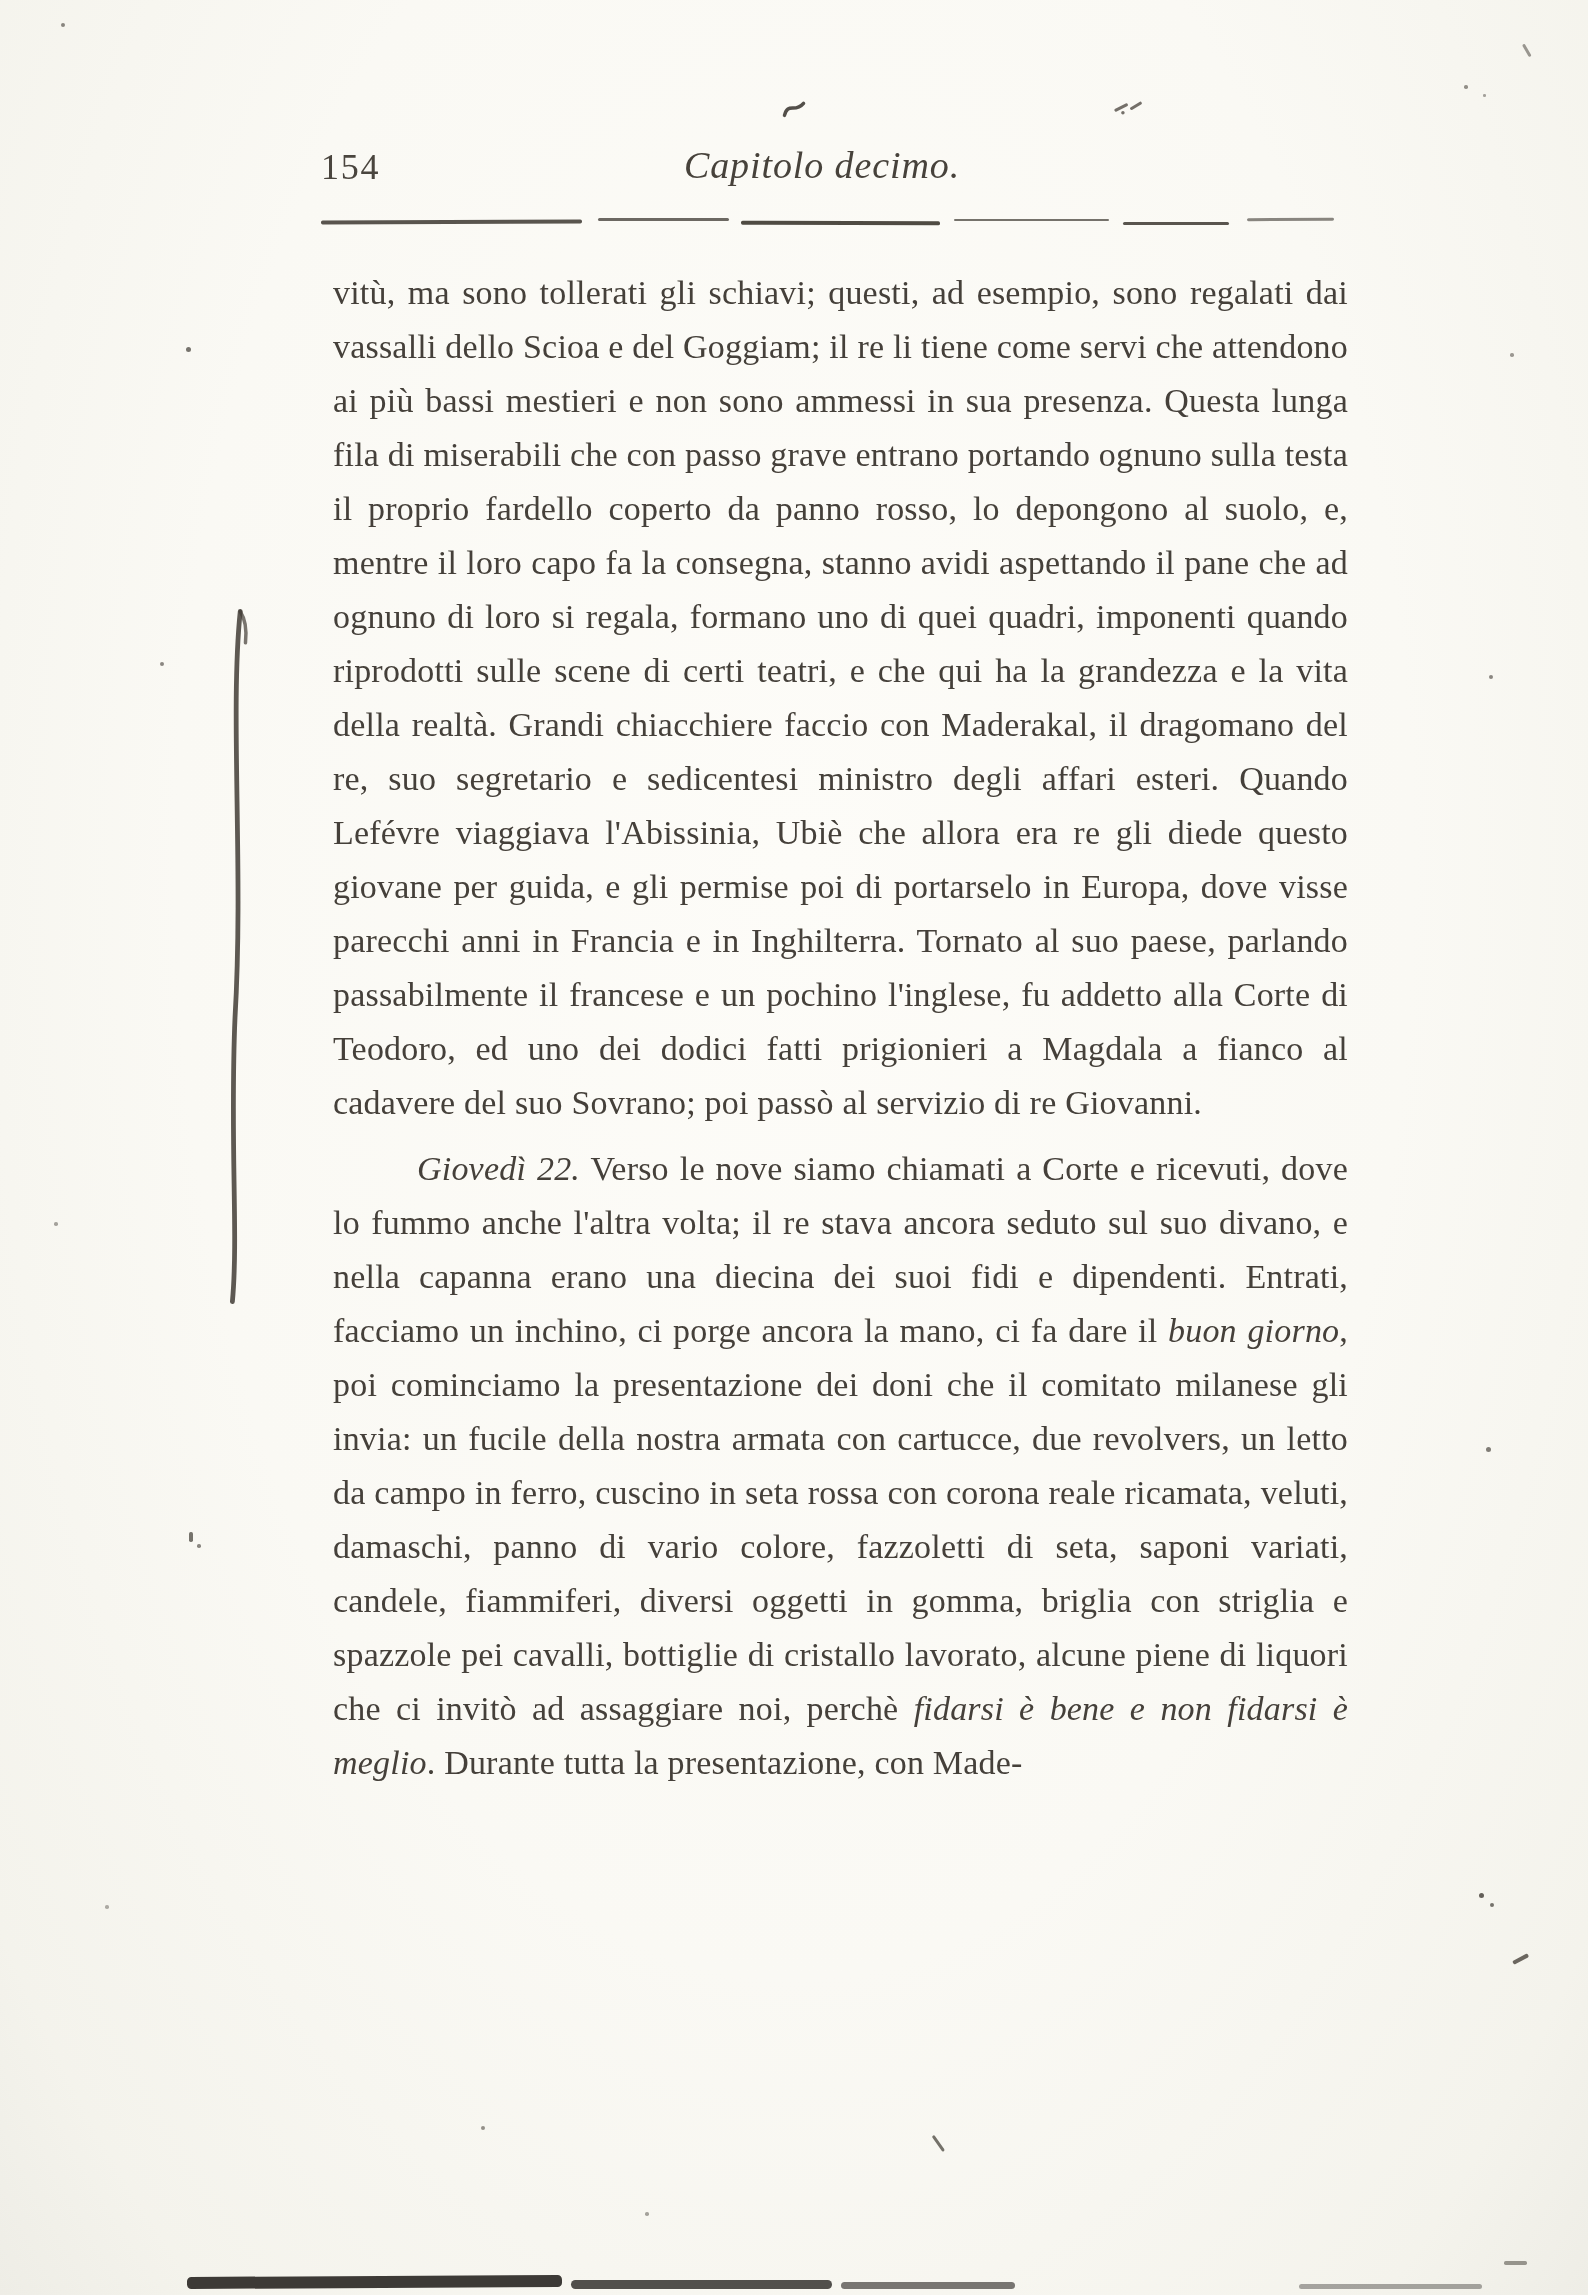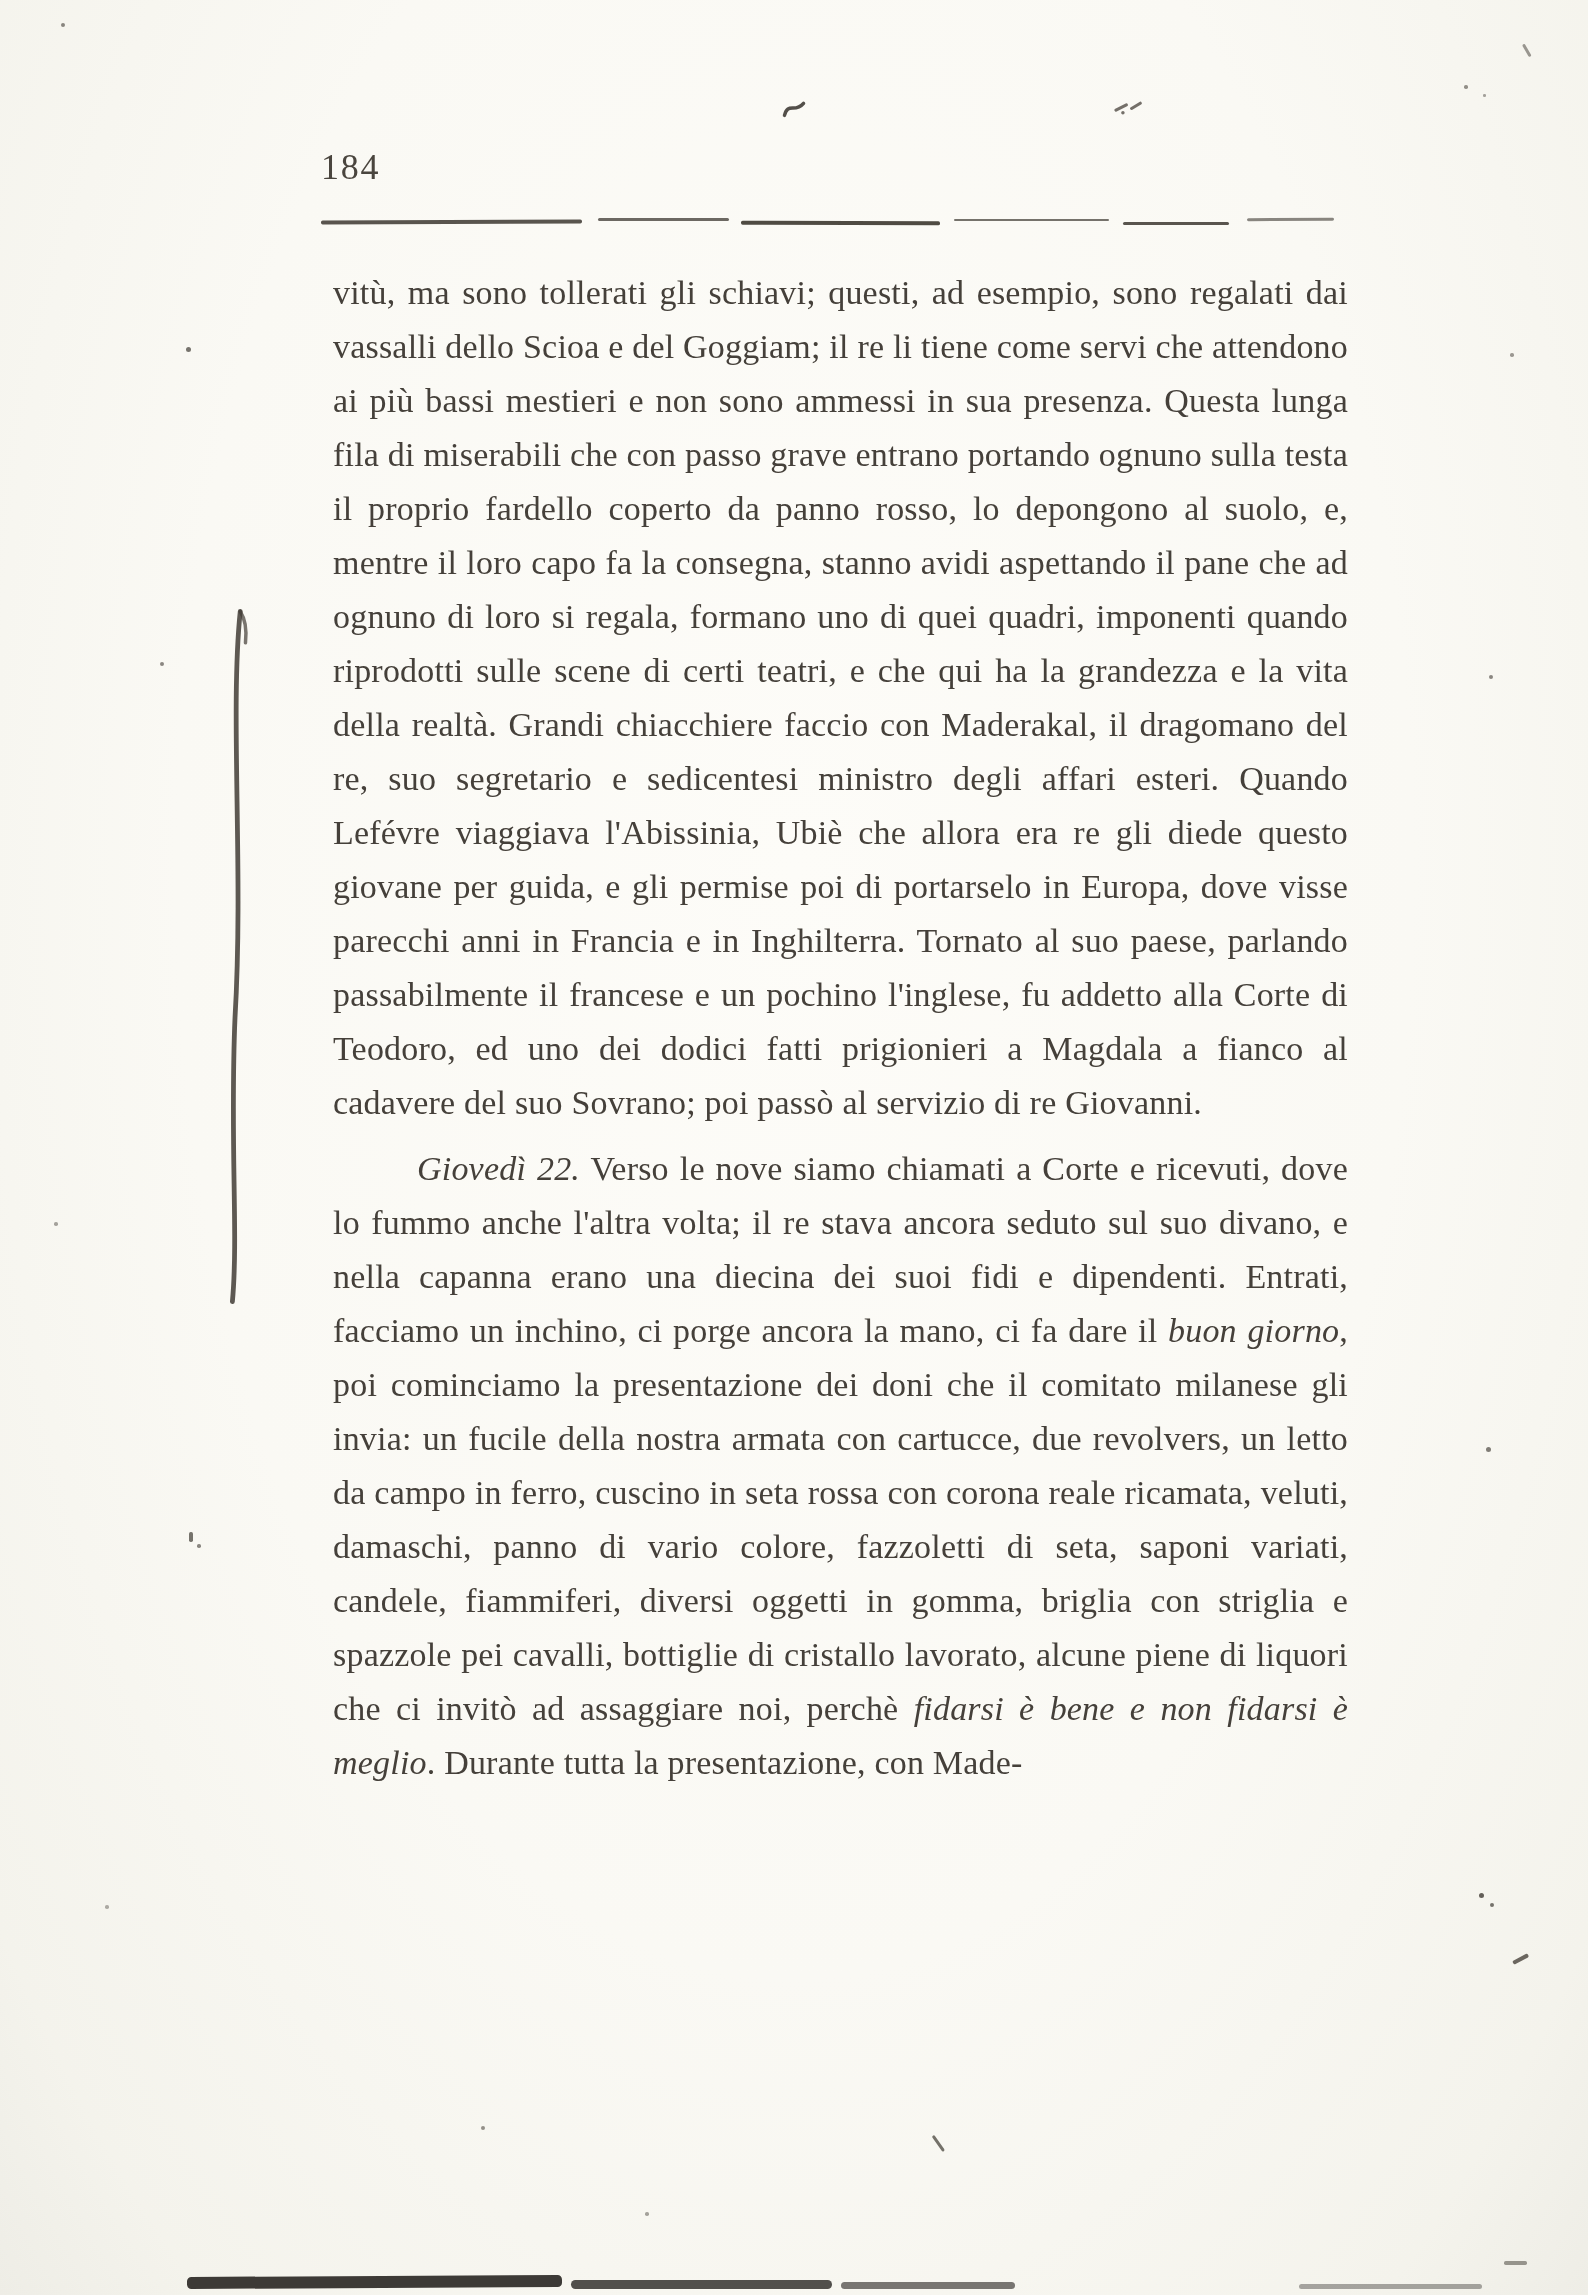--- a/index.html
+++ b/index.html
@@ -109,21 +109,22 @@
     position: absolute;
     background: #3c372f;
     border-radius: 1.7px;
   }
 </style>
 </head>
 <body>
 
 <div class="page">
 
-  <div class="page-number">184</div>
+  <div class="page-number">154</div>
+  <div class="chapter-header">Capitolo decimo.</div>
 
   <div class="header-rule">
     <div class="rule-seg rs1"></div>
     <div class="rule-seg rs2"></div>
     <div class="rule-seg rs3"></div>
     <div class="rule-seg rs4"></div>
     <div class="rule-seg rs5"></div>
     <div class="rule-seg rs6"></div>
   </div>
 

